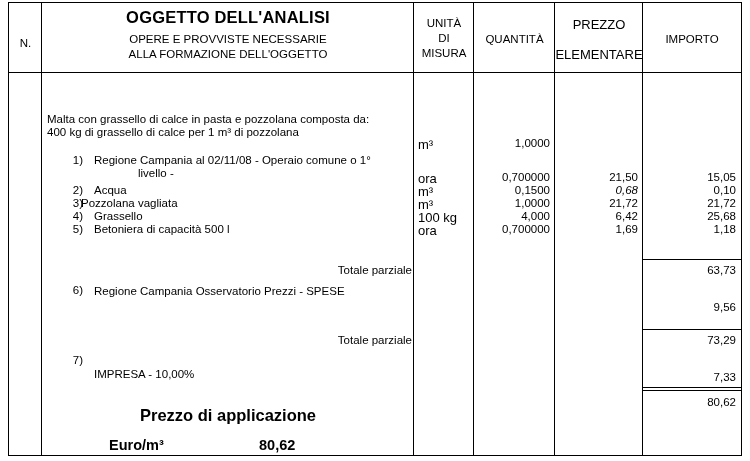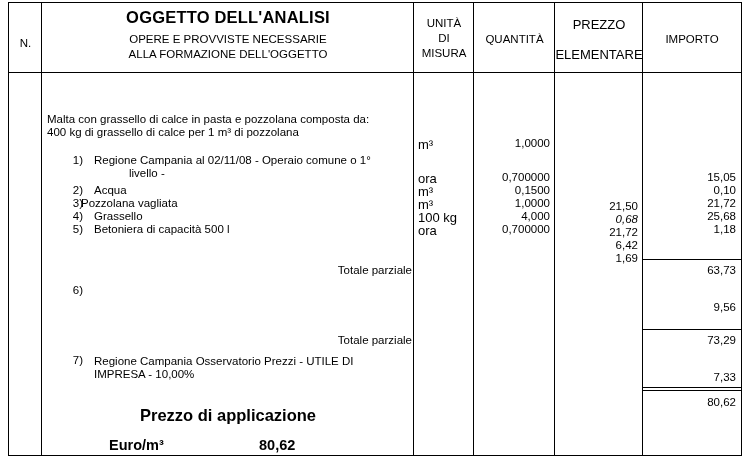--- a/index.html
+++ b/index.html
@@ -130,21 +130,20 @@
     width: 76px;
     font-size: 11.5px;
     text-align: right;
   }
   .pz {
     position: absolute;
     left: 546px;
     width: 83px;
     font-size: 11.5px;
     text-align: right;
-    margin-top: 29px;
   }
   .imp {
     position: absolute;
     left: 634px;
     width: 93px;
     font-size: 11.5px;
     text-align: right;
   }
   .tot-label {
     position: absolute;
@@ -210,21 +209,21 @@
     <div class="hdr-prezzo l2">ELEMENTARE</div>
     <div class="hdr-importo">IMPORTO</div>
 
     <div class="desc" style="left:38px; top:110px; width:365px;">Malta con grassello di calce in pasta e pozzolana composta da:</div>
     <div class="desc" style="left:38px; top:123px; width:365px;">400 kg di grassello di calce per 1 m³ di pozzolana</div>
     <div class="um" style="top:134px;">m³</div>
     <div class="qty" style="top:134px;">1,0000</div>
 
     <div class="idx" style="left:50px; top:151px;">1)</div>
     <div class="desc" style="left:85px; top:151px; width:315px;">Regione Campania al 02/11/08 - Operaio comune o 1°</div>
-    <div class="desc" style="left:76px; top:164px; width:315px;padding-left:44px;">livello -</div>
+    <div class="desc" style="left:85px; top:164px; width:315px;padding-left:44px;">livello -</div>
     <div class="um" style="top:168px;">ora</div>
     <div class="qty" style="top:168px;">0,700000</div>
     <div class="pz" style="top:168px;">21,50</div>
     <div class="imp" style="top:168px;">15,05</div>
 
     <div class="idx" style="left:50px; top:181px;">2)</div>
     <div class="desc" style="left:85px; top:181px; width:315px;">Acqua</div>
     <div class="um" style="top:181px;">m³</div>
     <div class="qty" style="top:181px;">0,1500</div>
     <div class="pz" style="top:181px;font-style:italic;">0,68</div>
@@ -249,28 +248,28 @@
     <div class="um" style="top:220px;">ora</div>
     <div class="qty" style="top:220px;">0,700000</div>
     <div class="pz" style="top:220px;">1,69</div>
     <div class="imp" style="top:220px;">1,18</div>
 
     <div class="hline" style="top:256px; left:633px; right:0;"></div>
     <div class="tot-label" style="top:261px;">Totale parziale</div>
     <div class="imp" style="top:261px;">63,73</div>
 
     <div class="idx" style="left:50px; top:281px;">6)</div>
+    <div class="justify-block" style="left:85px; top:281px; width:316px;">Regione  Campania  Osservatorio  Prezzi  -  SPESE</div>
     <div class="imp" style="top:298px;">9,56</div>
 
     <div class="hline" style="top:326px; left:633px; right:0;"></div>
     <div class="tot-label" style="top:331px;">Totale parziale</div>
     <div class="imp" style="top:331px;">73,29</div>
 
     <div class="idx" style="left:50px; top:351px;">7)</div>
-    <div class="justify-block" style="left:85px; top:351px; width:316px;">Regione  Campania  Osservatorio  Prezzi  -  UTILE  DI</div>
     <div class="justify-block" style="left:85px; top:364px; width:316px;">IMPRESA - 10,00%</div>
     <div class="imp" style="top:368px;">7,33</div>
 
     <div class="hline" style="top:384px; left:633px; right:0;"></div>
     <div class="hline" style="top:387px; left:633px; right:0;"></div>
     <div class="imp" style="top:393px;">80,62</div>
 
     <div class="final-title">Prezzo di applicazione</div>
     <div class="final-unit">Euro/m³</div>
     <div class="final-val">80,62</div>

